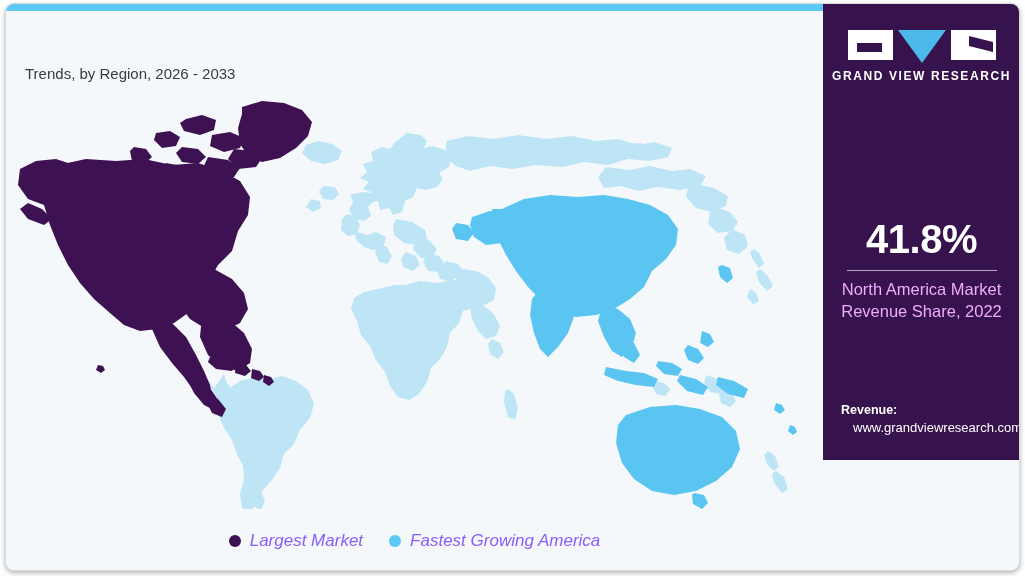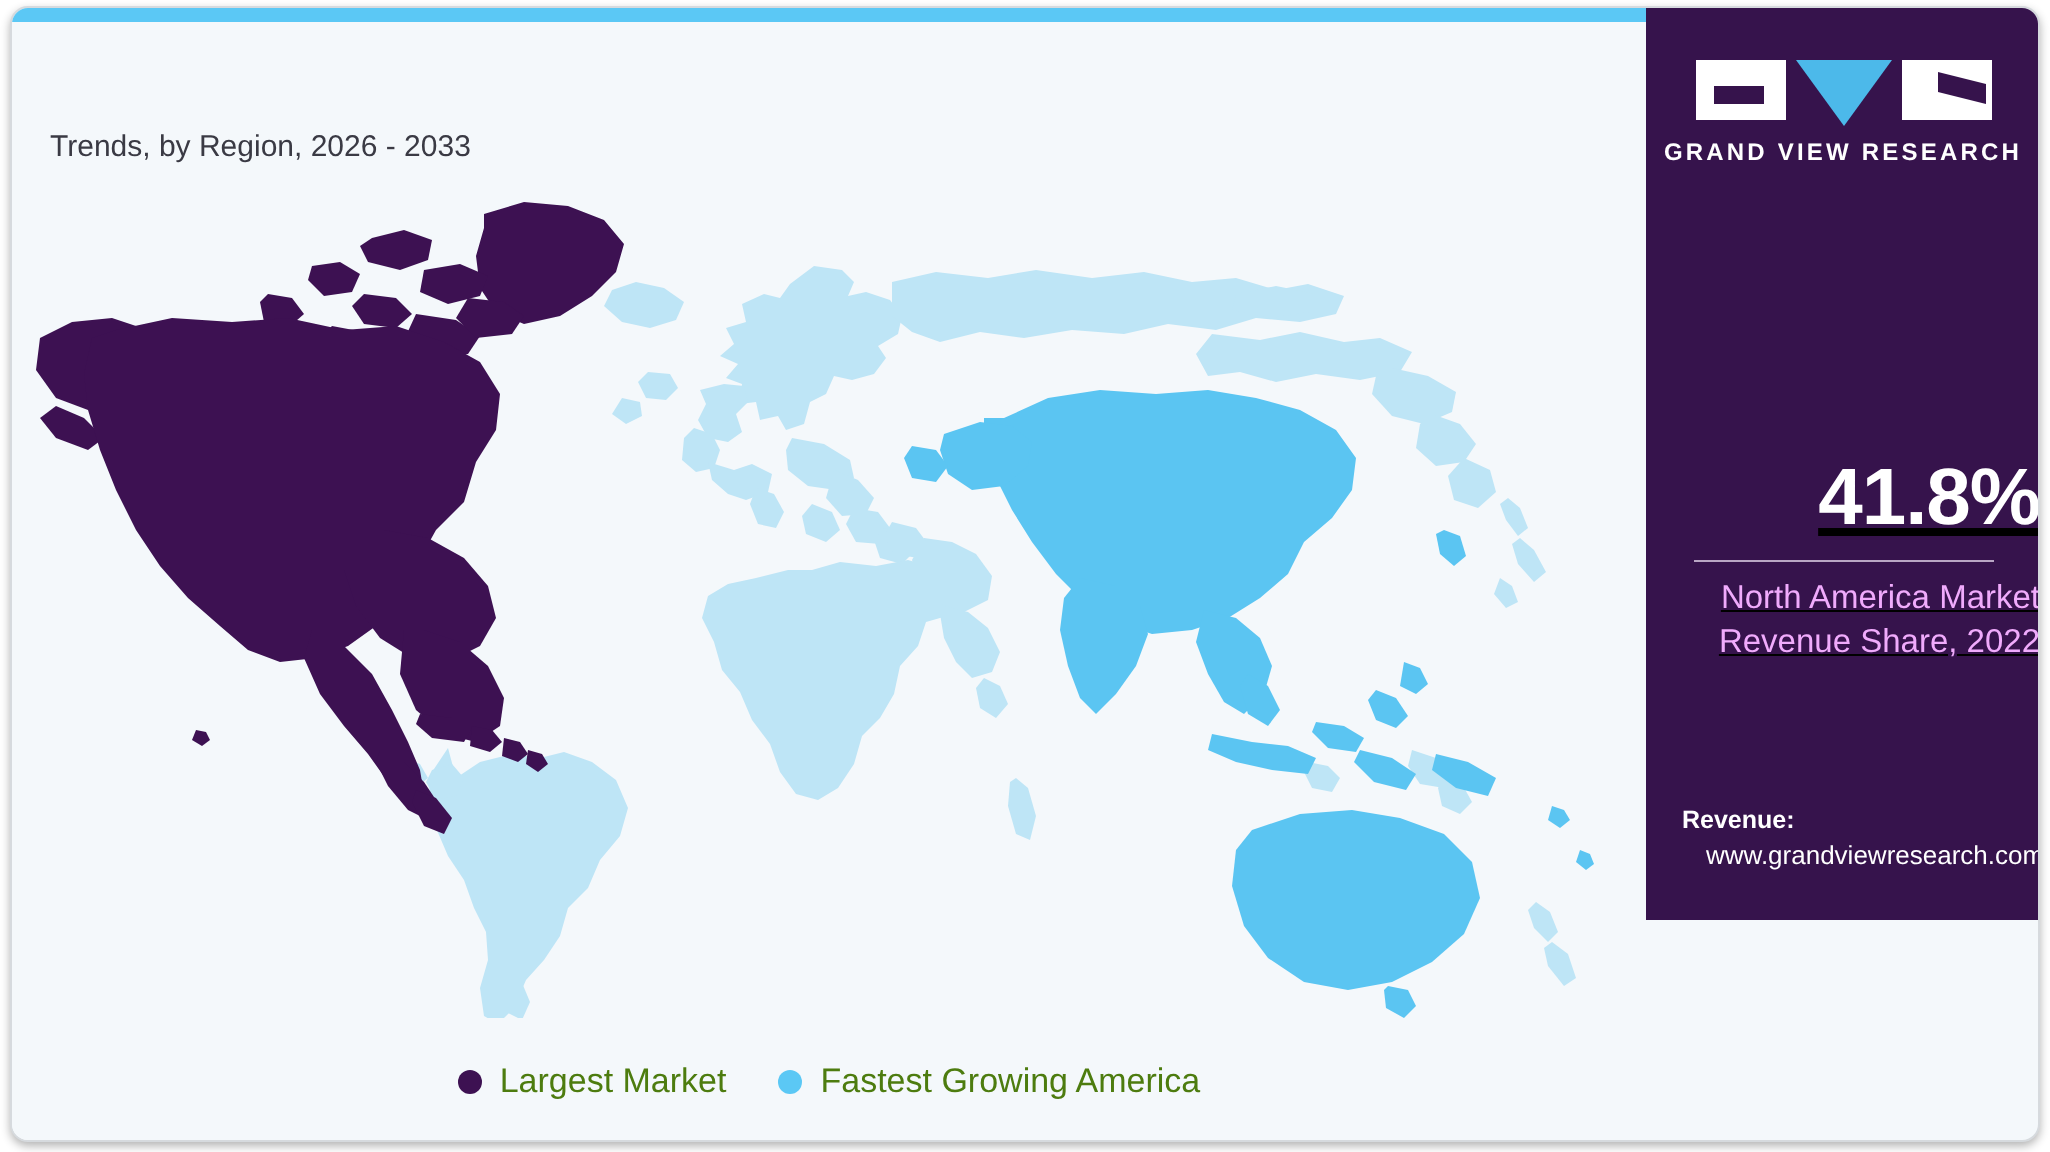--- a/index.html
+++ b/index.html
@@ -93,22 +93,23 @@
   .legend-dot {
     width: 12px;
     height: 12px;
     border-radius: 50%;
     flex: none;
   }
   .legend-dot.largest { background: #3d1152; }
   .legend-dot.fastest { background: #5bc8f5; }
   .legend-label {
     font-size: 17px;
-    color: #4d7c0f;
+    color: #8b5cf6;
     white-space: nowrap;
+    font-style: italic;
   }
 
   .side-panel {
     position: absolute;
     left: 817px;
     top: 0;
     width: 197px;
     height: 456px;
     background: #36134c;
   }
@@ -175,24 +176,23 @@
     margin-top: 9px;
     font-size: 12px;
     font-weight: bold;
     letter-spacing: 1.6px;
     color: #ffffff;
   }
 
   .stat-block {
     position: absolute;
     left: 0;
-    top: 224px;
+    top: 214px;
     width: 197px;
-    text-align: right;
-    text-decoration: underline;
+    text-align: center;
   }
   .stat-value {
     font-size: 40px;
     font-weight: bold;
     color: #ffffff;
     letter-spacing: -0.5px;
     line-height: 1.05;
   }
   .stat-rule {
     width: 150px;

